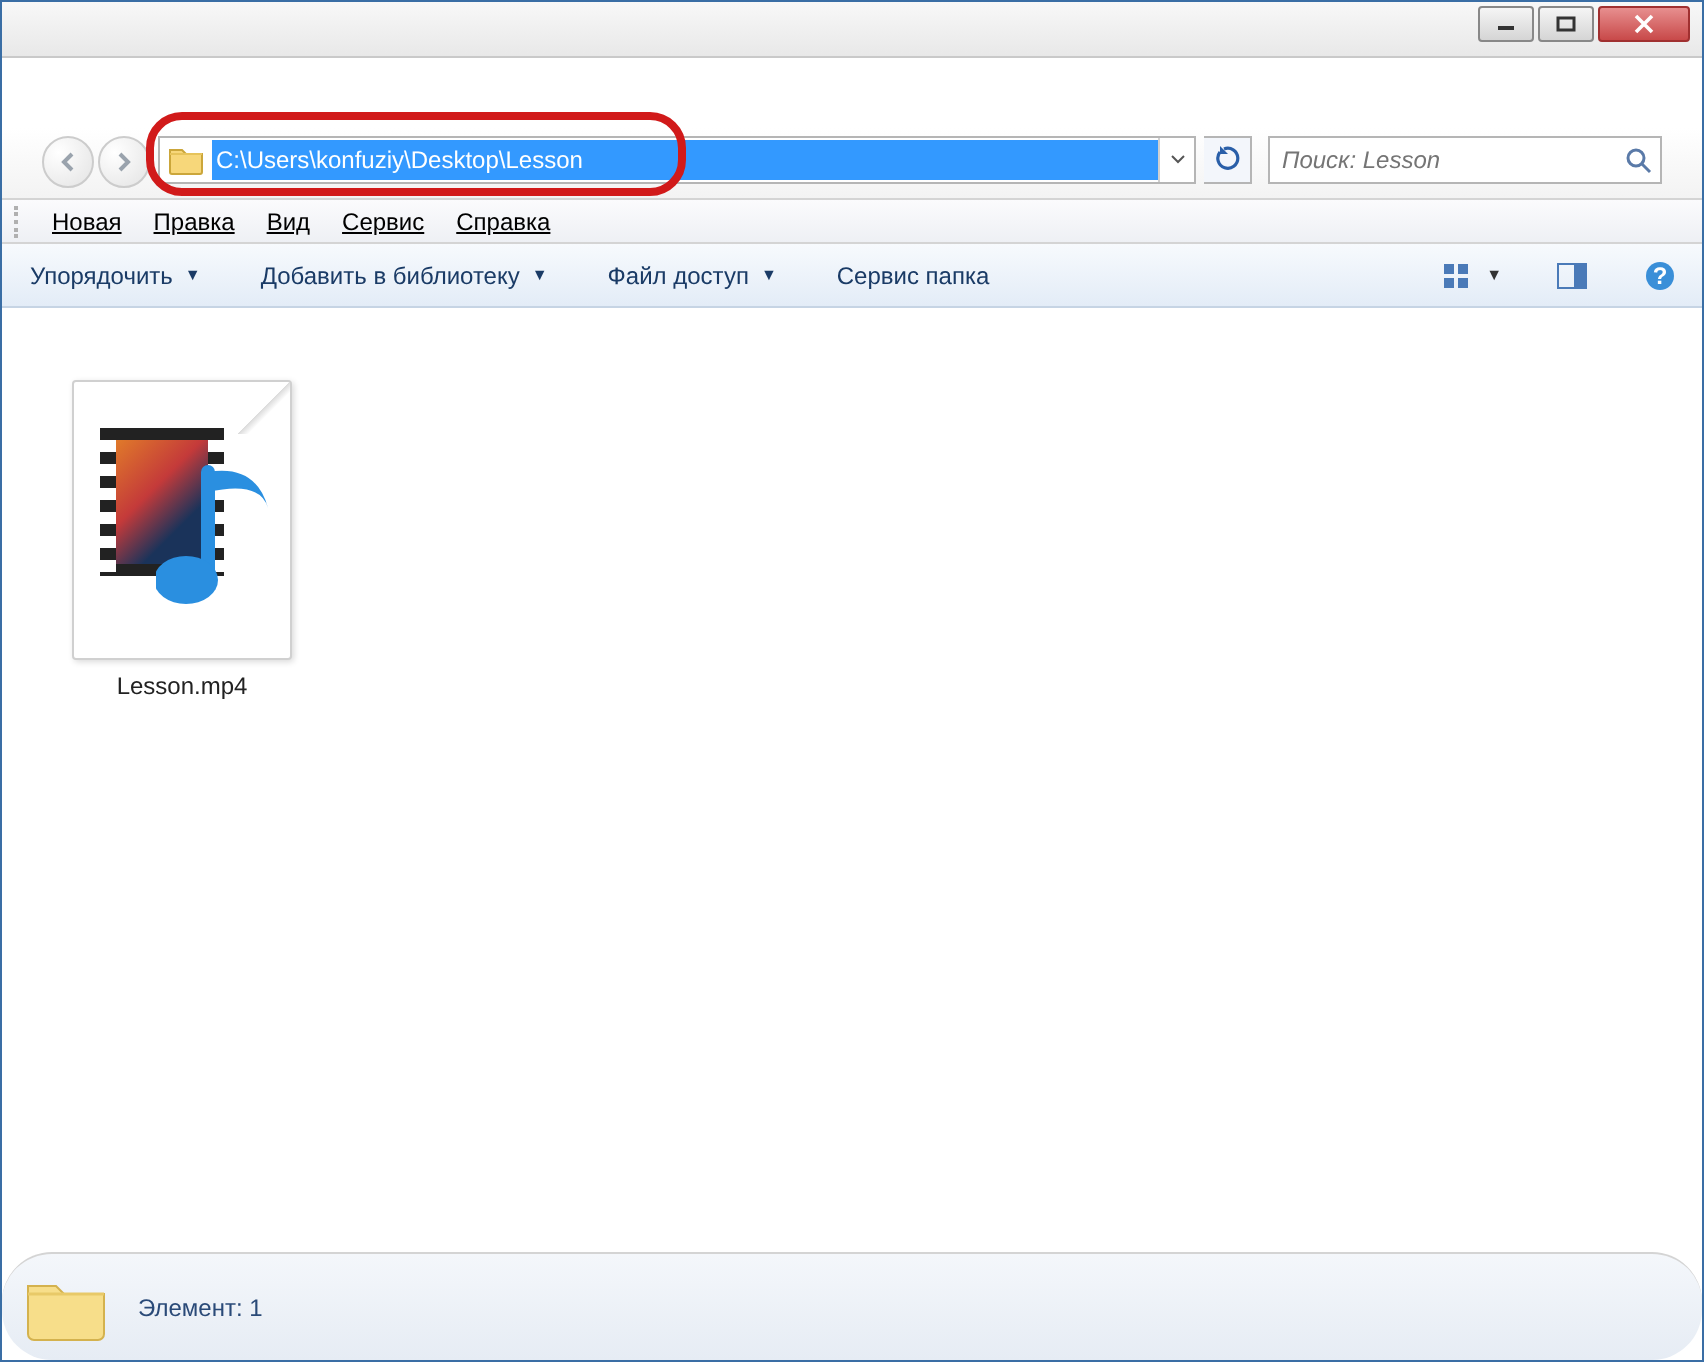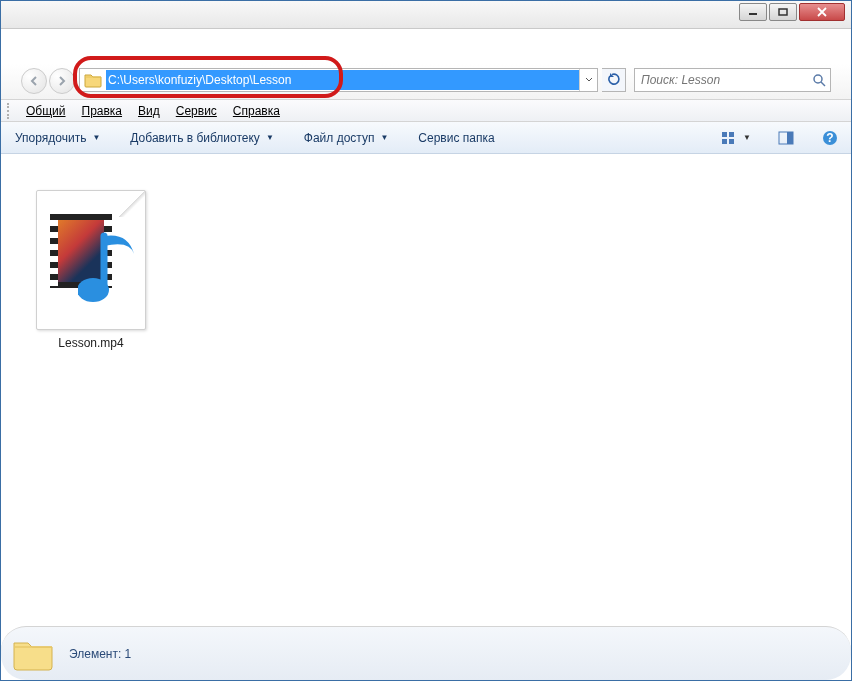--- a/index.html
+++ b/index.html
@@ -121,21 +121,21 @@
             <path d="M9 9 L13 13" stroke="#5a7aa8" stroke-width="1.5"></path>
           </svg>
       </div>
     </div>
 
     <div class="highlight-ring"></div>
   </div>
 
   <div class="menubar">
     <div class="grip"></div>
-    <div class="menuitem"><span class="u">Общий</span></div>
+    <div class="menuitem"><span class="u">Новая</span></div>
     <div class="menuitem"><span class="u">Правка</span></div>
     <div class="menuitem"><span class="u">Вид</span></div>
     <div class="menuitem"><span class="u">Сервис</span></div>
     <div class="menuitem"><span class="u">Справка</span></div>
   </div>
 
   <div class="toolbar">
     <div class="toolbtn">
         <span>Упорядочить</span>
         <span class="drop">▼</span>

